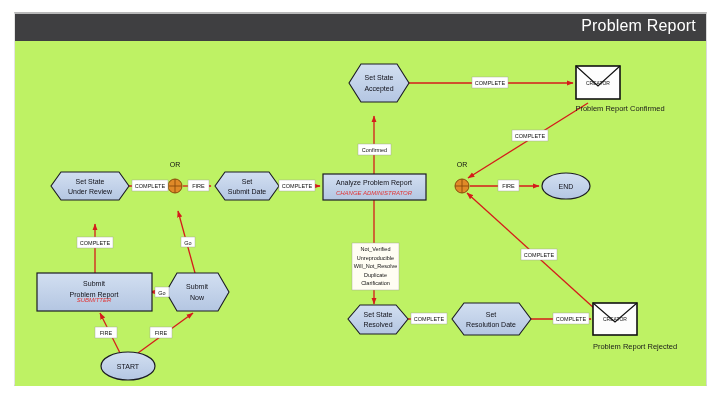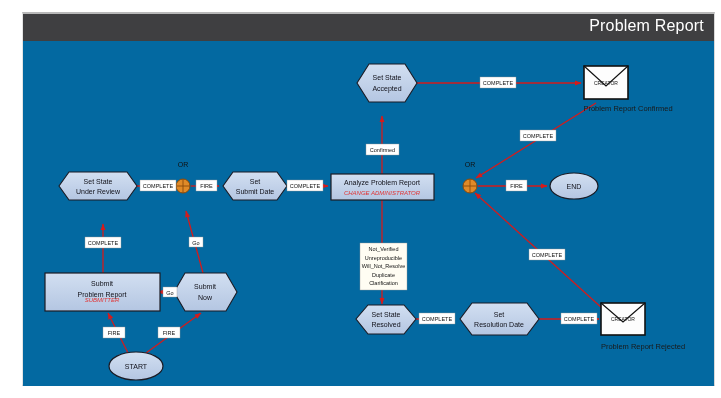--- a/index.html
+++ b/index.html
@@ -1,28 +1,28 @@
 <!DOCTYPE html>
 <html><head>
 <meta charset="utf-8">
 <style>
   html,body{margin:0;padding:0;background:#ffffff;}
   body{width:721px;height:398px;overflow:hidden;
        font-family:"Liberation Sans",sans-serif;}
-  #app{position:relative;width:670px;height:398px;background:#ffffff;margin-left:8px;}
+  #app{position:relative;width:670px;height:398px;background:#ffffff;}
   #window{position:absolute;left:14px;top:12px;width:693px;height:374px;
           background:#f7ead0;border-top:2px solid #b9b9b9;
           border-right:1px solid #d9d9d9;border-bottom:2px solid #c8c8c8;
           border-left:1px solid #e4e4e4;box-sizing:border-box;}
   #titlebar{position:absolute;left:0;top:0;width:100%;height:27px;
             background:#3f3f41;box-sizing:border-box;}
   #title{position:absolute;right:10px;top:3px;color:#ffffff;
          font-size:16px;letter-spacing:.2px;white-space:nowrap;}
   #canvas{position:absolute;left:0;top:27px;width:100%;height:345px;
-          background:#0369a1;text-decoration:underline;}
+          background:#bef264;text-decoration:underline;}
   svg{display:block;}
   .nodelbl{font-size:7px;fill:#101018;text-anchor:middle;
            font-family:"Liberation Sans",sans-serif;}
   .rolelbl{font-size:6px;fill:#e03434;text-anchor:middle;font-style:italic;
            font-family:"Liberation Sans",sans-serif;}
   .edgelbl{font-size:5.5px;fill:#111111;text-anchor:middle;
            font-family:"Liberation Sans",sans-serif;}
   .capt{font-size:7.5px;fill:#1a1a1a;text-anchor:middle;
         font-family:"Liberation Sans",sans-serif;}
   .orlbl{font-size:7px;fill:#111111;text-anchor:middle;

